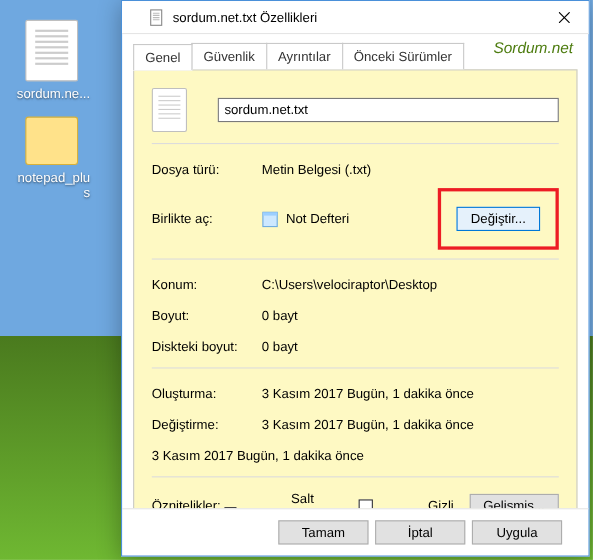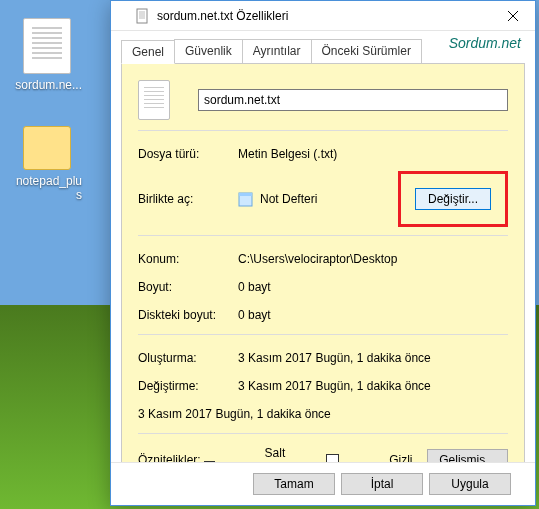--- a/index.html
+++ b/index.html
@@ -24,21 +24,21 @@
   display: flex; flex-direction: column;
 }
 .titlebar {
   height: 30px; background: #fff; border-bottom: 1px solid #e5e5e5;
   display: flex; align-items: center; padding: 0 0 0 24px;
 }
 .titlebar .doc-icon { width:16px; height:16px; margin-right:6px; }
 .titlebar .title { flex:1; font-size:12px; color:#000; }
 .titlebar .close { width:45px; height:30px; display:flex; align-items:center; justify-content:center; color:#000; }
 
-.watermark { position:absolute; top:34px; right:14px; font-size:14px; color:#0f766e; font-style:italic; pointer-events:none; }
+.watermark { position:absolute; top:34px; right:14px; font-size:14px; color:#4d7c0f; font-style:italic; pointer-events:none; }
 
 .tab-area { padding: 8px 10px 0 10px; flex:1; display:flex; flex-direction:column; overflow:hidden; }
 .tabs { display:flex; position:relative; z-index:2; }
 .tab { padding:4px 10px; border:1px solid #c9c9c9; border-bottom:none; background:#fff; margin-right:-1px; font-size:12px; color:#333; }
 .tab.active { background:#fff; border-bottom:1px solid #fff; position:relative; top:1px; }
 .tab-panel { border:1px solid #c9c9c9; flex:1; padding:16px 16px 10px 16px; background:#fef9c3; }
 
 .row { display:flex; align-items:center; margin-bottom:10px; }
 .big-icon { width:32px; height:40px; background:#fff; border:1px solid #bfbfbf; border-radius:2px; position:relative; margin-right:28px; }
 .big-icon::before { content:""; position:absolute; top:6px; left:5px; right:5px; height:1px; background:#ccc; box-shadow:0 4px 0 #ccc,0 8px 0 #ccc,0 12px 0 #ccc,0 16px 0 #ccc,0 20px 0 #ccc; }
@@ -64,21 +64,21 @@
 svg.doc { display:block; }
 </style>
 </head>
 <body>
 
 <div class="desktop">
   <div class="desktop-icon" style="left:12px; top:18px;">
     <div class="glyph"></div>
     <span class="label">sordum.ne...</span>
   </div>
-  <div class="desktop-icon folder" style="left:12px; top:126px;">
+  <div class="desktop-icon folder" style="left:12px; top:106px;">
     <div class="glyph"></div>
     <span class="label">notepad_plus</span>
   </div>
 </div>
 
 <div class="dialog">
   <div class="titlebar">
     <span class="doc-icon">
       <svg class="doc" width="16" height="16" viewBox="0 0 16 16">
           <rect x="2" y="1" width="10" height="14" fill="#fff" stroke="#888"></rect>

